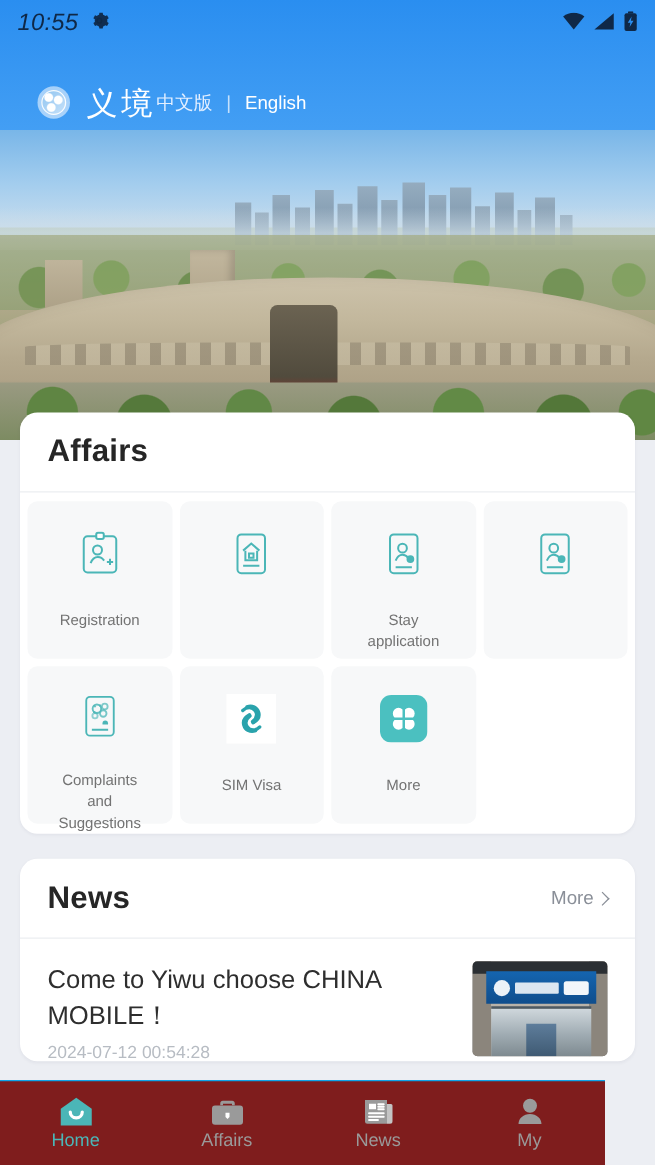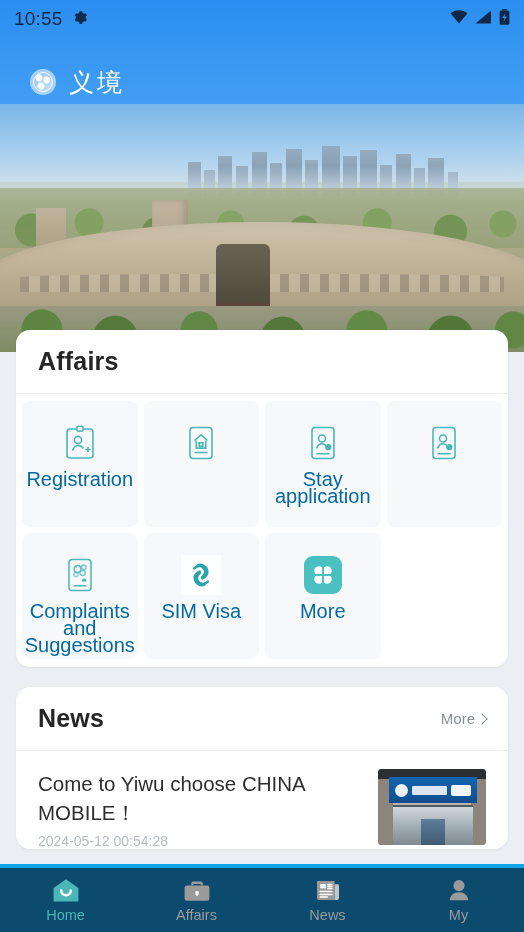--- a/index.html
+++ b/index.html
@@ -104,21 +104,21 @@
     opacity:.8;
   }
 
   .statusbar {
     position: absolute; top: 0; left: 0;
     width: 524px; height: 38px;
     display: flex; align-items: center; justify-content: space-between;
     padding: 0 14px;
     color: #0f2847;
   }
-  .sb-left { display:flex; align-items:center; gap:8px; }
+  .sb-left { display:flex; align-items:center; gap:8px;font-style:italic; }
   .sb-time { font-size: 19px; font-weight: 500; letter-spacing: .2px; }
   .sb-right { display:flex; align-items:center; gap:7px; }
 
   .appbar {
     position: absolute; top: 56px; left: 0;
     width: 524px; height: 52px;
     display: flex; align-items: center; justify-content: flex-start;
     padding: 0 28px 0 30px;
   }
   .brand { display: flex; align-items: center; gap: 13px; }
@@ -193,23 +193,23 @@
     background: #f7f8f9;
     border-radius: 8px;
     height: 126px;
     display: flex; flex-direction: column;
     align-items: center; justify-content: flex-start;
     padding-top: 22px;
     cursor: pointer;
   }
   .tile-ico { height: 40px; display:flex; align-items:center; justify-content:center; }
   .tile-label {
-    margin-top: 8px;
-    font-size: 20px; line-height: 17px;
-    color: #0369a1; text-align: center;
+    margin-top: 25px;
+    font-size: 12px; line-height: 17px;
+    color: #737373; text-align: center;
     padding: 0 2px;
   }
 
   
   .news-item {
     display: flex; gap: 8px;
     padding: 18px 22px 0 22px;
   }
   .news-texts { flex: 1 1 auto; min-width: 0; }
   .news-title {
@@ -243,23 +243,23 @@
     background: linear-gradient(180deg,#5e7d9b 0%, #3f5a73 100%);
   }
   .thumb-header-dark {
     position:absolute; left:0; right:0; top:0; height:10px;
     background:#2b2f33;
   }
 
   
   .tabbar {
     position: absolute; left: 0; bottom: 0;
-    width: 524px; height: 68px;
-    background: #0c4a6e;
-    border-top: 4px solid #0ea5e9;
+    width: 484px; height: 68px;
+    background: #7f1d1d;
+    border-top: 1px solid #0ea5e9;
     display: flex;
   }
   .tab {
     flex: 1 1 0;
     display: flex; flex-direction: column;
     align-items: center; justify-content: center;
     gap: 3px; cursor: pointer;
   }
   .tab-label { font-size: 14.5px; color: #9a9a9a; }
   .tab.active .tab-label { color: #4bb6b7; }
@@ -329,20 +329,25 @@
           </svg>
         </span>
       </div>
     </div>
 
     <div class="appbar">
       <div class="brand">
         <span class="brand-logo"></span>
         <span class="brand-name">义境</span>
       </div>
+      <div class="lang">
+        <span class="cn">中文版</span>
+        <span class="sep">|</span>
+        <span class="en">English</span>
+      </div>
     </div>
   </div>
 
   <div class="content">
 
     <div class="card">
       <div class="card-head">
         <span class="card-title">Affairs</span>
       </div>
       <div class="grid">
@@ -450,21 +455,21 @@
         <span class="card-title">News</span>
         <span class="more-link">
           <span>More</span>
           <span class="chev"></span>
         </span>
       </div>
 
       <div class="news-item">
         <div class="news-texts">
           <div class="news-title">Come to Yiwu choose CHINA MOBILE！</div>
-          <div class="news-time">2024-05-12 00:54:28</div>
+          <div class="news-time">2024-07-12 00:54:28</div>
         </div>
         <div class="news-thumb">
           <div class="thumb-wall"></div>
           <div class="thumb-header-dark"></div>
           <div class="thumb-awn">
             <span class="thumb-cmlogo"></span>
             <span class="thumb-cmtext"></span>
             <span class="thumb-5g"></span>
           </div>
           <div class="thumb-glass"></div>

